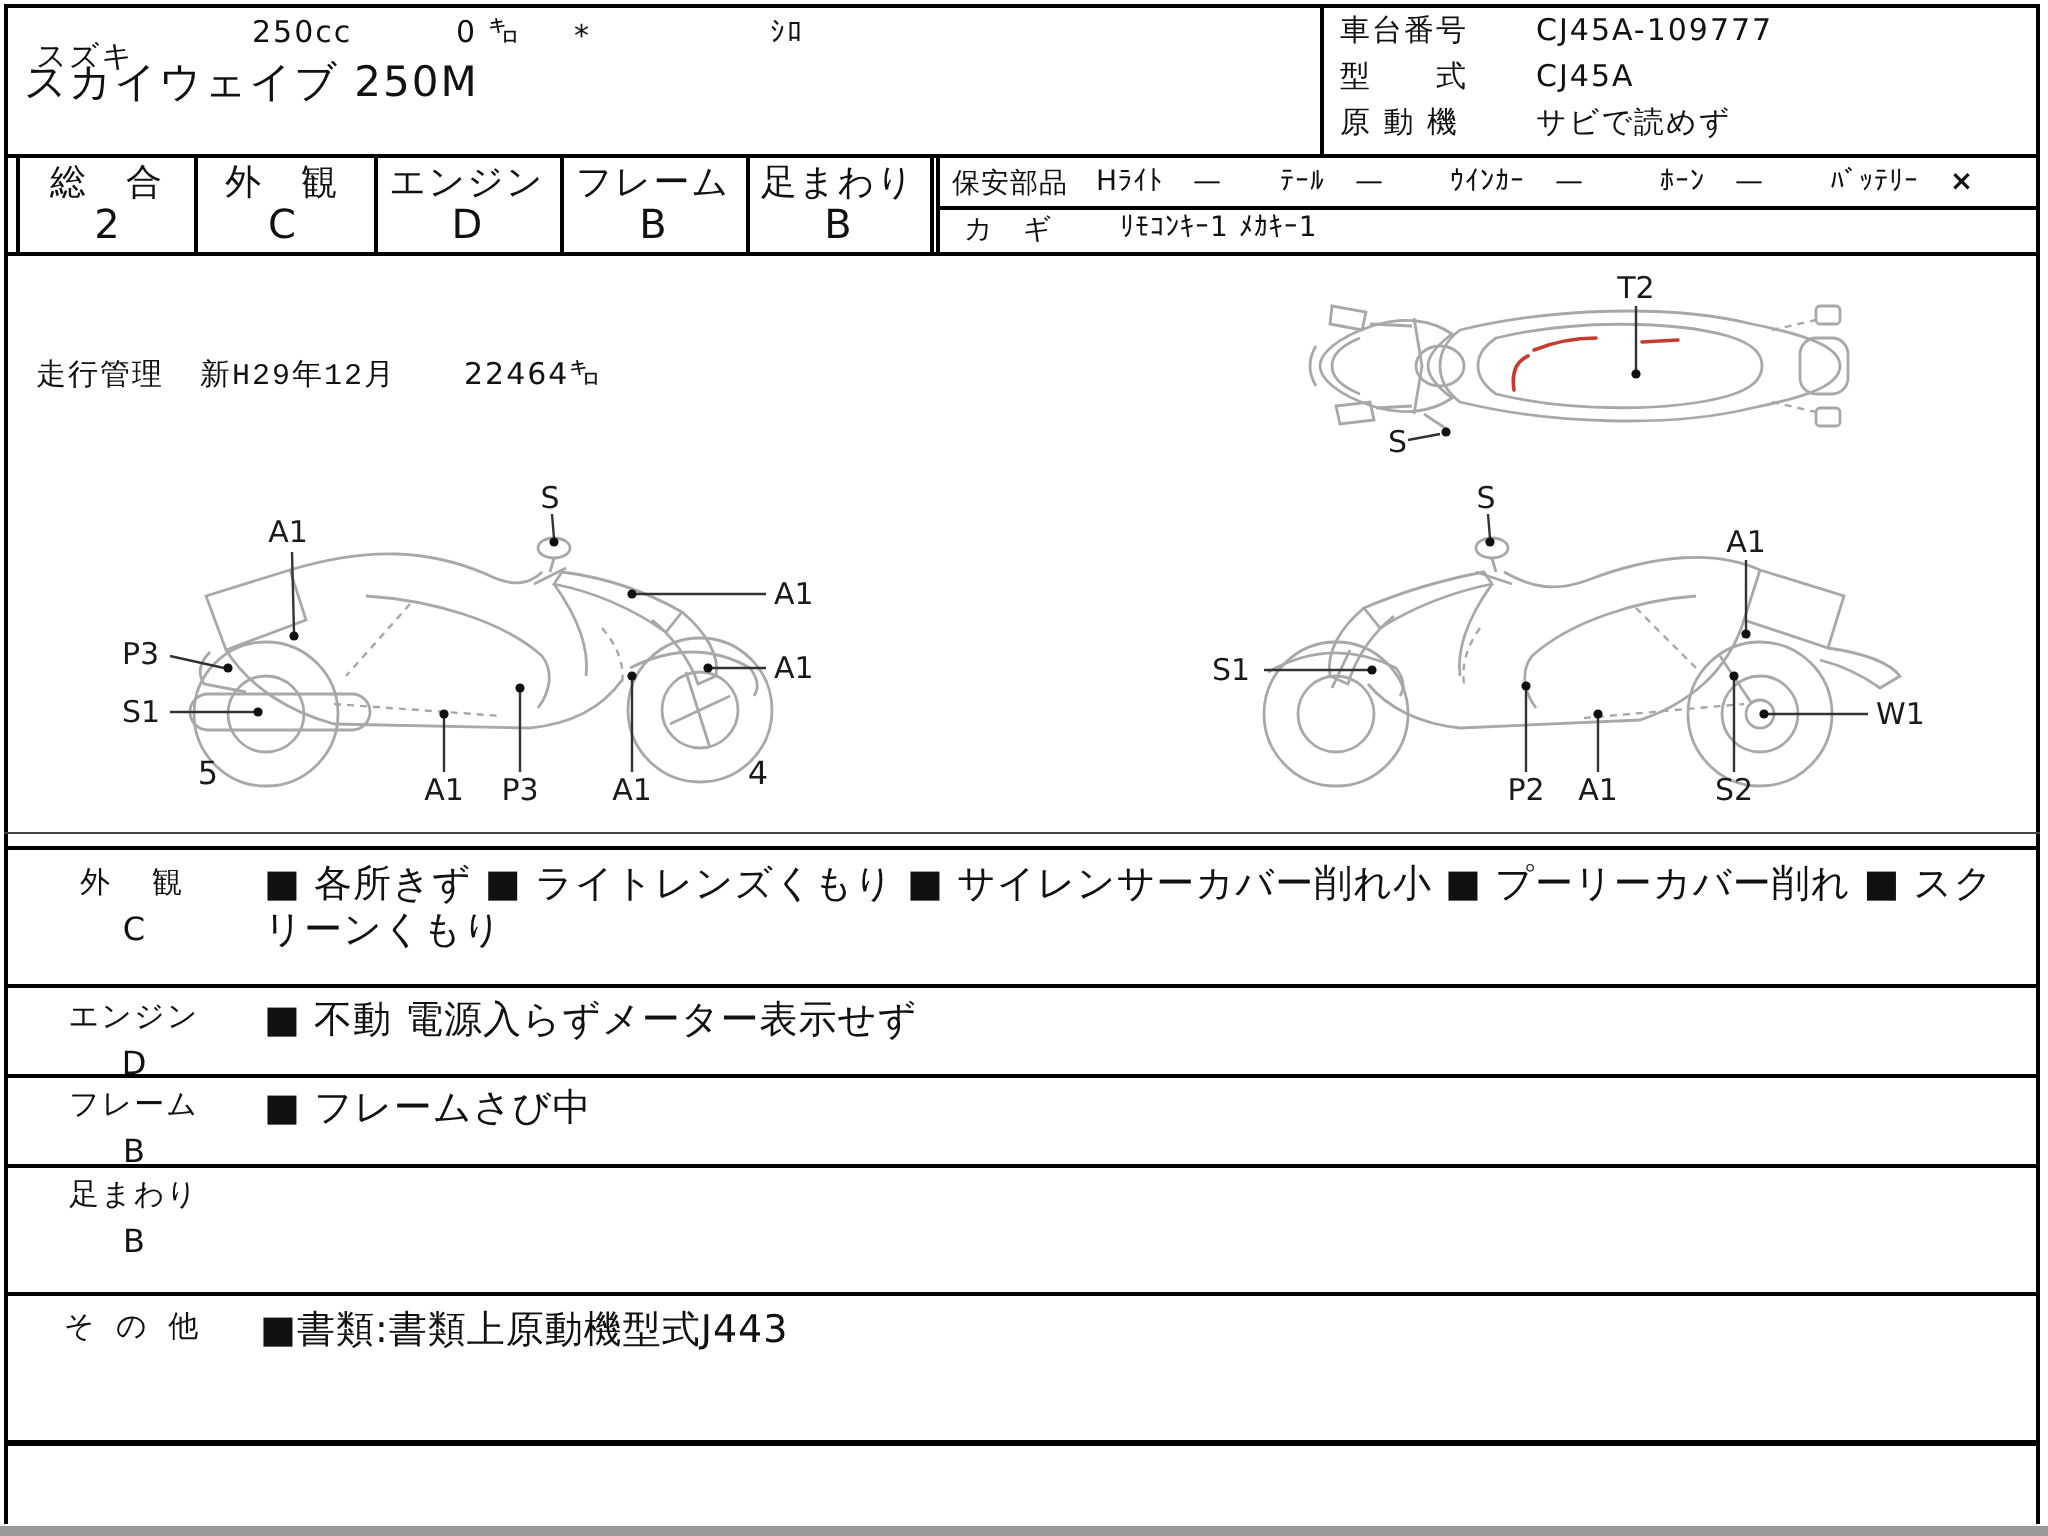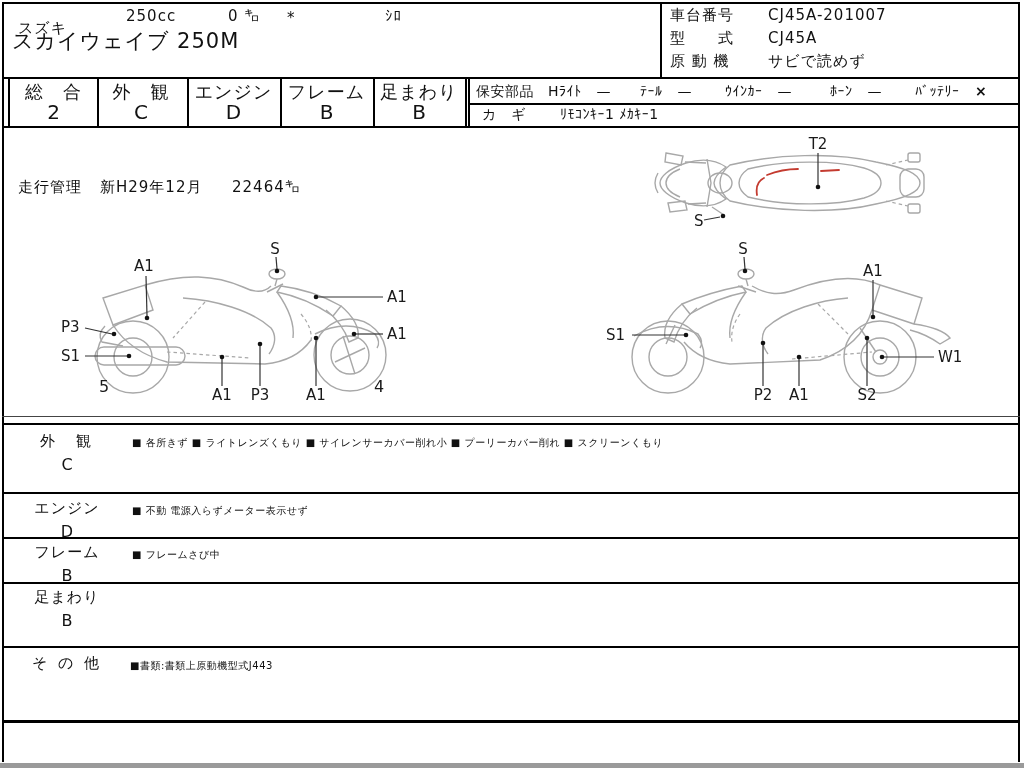--- a/index.html
+++ b/index.html
@@ -13,21 +13,21 @@
   .jp15{font-size:15px;letter-spacing:1px;}
   .jp14{font-size:14px;letter-spacing:0.5px;}
   .model{font-size:21px;letter-spacing:1px;}
   .gradebox{position:absolute;top:79px;height:47px;border-left:2px solid #000;border-right:2px solid #000;
             display:flex;flex-direction:column;align-items:center;justify-content:center;}
   .gradebox .glabel{font-size:18px;letter-spacing:1px;line-height:18px;}
   .gradebox .gvalue{font-size:20px;line-height:22px;}
   .rowlabel{position:absolute;left:4px;width:122px;text-align:center;}
   .rowlabel .l1{font-size:15px;letter-spacing:3px;}
   .rowlabel .l2{font-size:16px;margin-top:4px;}
-  .rowcontent{position:absolute;left:130px;right:16px;font-size:10px;line-height:23px;letter-spacing:0.5px;}
+  .rowcontent{position:absolute;left:130px;right:16px;font-size:19px;line-height:23px;letter-spacing:0.5px;}
   svg text{font-family:"DejaVu Sans","Liberation Sans",sans-serif;font-size:15px;fill:#1a1a1a;}
   svg text.num{font-size:16px;}
   .sketch{stroke:#a8a8a8;fill:none;stroke-width:1.4;}
   .seam{stroke:#a8a8a8;fill:none;stroke-width:1.2;stroke-dasharray:3.5 3;}
   .leader{stroke:#333;stroke-width:1.2;}
   .dot{fill:#111;}
   .redmark{stroke:#c43b30;fill:none;stroke-width:1.8;stroke-linecap:round;}
   .graybar{position:absolute;left:0;right:0;bottom:0;height:5px;background:#9a9a9a;}
 </style>
 </head>
@@ -40,21 +40,21 @@
 <span class="txt jp15" style="left:18px;top:7px;margin-top:12px;">スズキ</span>
 <span class="txt jp15" style="left:126px;top:7px;">250cc</span>
 <span class="txt jp15" style="left:228px;top:7px;">0 ㌔</span>
 <span class="txt jp15" style="left:287px;top:9px;">*</span>
 <span class="txt jp15" style="left:385px;top:7px;">ｼﾛ</span>
 <span class="txt model" style="left:12px;top:27px;">スカイウェイブ 250M</span>
 
 <div class="vline" style="left:660px;top:2px;height:75px;"></div>
 
 <span class="txt jp15" style="left:670px;top:6px;">車台番号</span>
-<span class="txt jp15" style="left:768px;top:6px;">CJ45A-201007</span>
+<span class="txt jp15" style="left:768px;top:6px;">CJ45A-109777</span>
 <span class="txt jp15" style="left:670px;top:29px;">型　　式</span>
 <span class="txt jp15" style="left:768px;top:29px;">CJ45A</span>
 <span class="txt jp15" style="left:670px;top:52px;">原 動 機</span>
 <span class="txt jp15" style="left:768px;top:52px;">サビで読めず</span>
 
 <div class="hline" style="left:2px;top:77px;width:1018px;"></div>
 <div class="hline" style="left:2px;top:126px;width:1018px;"></div>
 
 <div class="gradebox" style="left:8px;width:87px;">
   <div class="glabel">総　合</div>
@@ -97,21 +97,21 @@
   <span style="margin-left:10px;">—</span>
 </span>
 <span class="txt jp14" style="left:915px;top:83px;font-weight:bold;">
   <span style="font-weight:normal;">ﾊﾞｯﾃﾘｰ</span>
   <span style="margin-left:10px;">×</span>
 </span>
 <span class="txt jp14" style="left:482px;top:106px;">カ　ギ</span>
 <span class="txt jp14" style="left:560px;top:106px;">ﾘﾓｺﾝｷｰ1 ﾒｶｷｰ1</span>
 
 <span class="txt jp15" style="left:18px;top:178px;">走行管理</span>
-<span class="txt jp15" style="left:100px;top:178px;">新H29年12月</span>
+<span class="txt jp15" style="left:100px;top:178px;font-family:Liberation Mono, monospace;">新H29年12月</span>
 <span class="txt jp15" style="left:232px;top:178px;">22464㌔</span>
 
 <svg class="abs" style="left:650px;top:135px;" width="290" height="95" viewBox="0 0 290 95">
   <g class="sketch">
     <path d="M80,30 C125,19 185,17 226,27 C256,33 270,39 270,48 C270,57 256,63 226,69 C185,79 125,77 80,66 C72,60 70,54 70,48 C70,42 72,36 80,30 Z"></path>
     <path d="M98,34 C135,25 185,25 214,33 C227,37 231,42 231,48 C231,54 227,59 214,63 C185,71 135,71 98,62 C91,57 89,52 89,48 C89,43 91,39 98,34 Z"></path>
     <path d="M36,28 C18,34 10,42 10,48 C10,54 18,62 36,68 C52,73 66,71 76,64 C68,58 64,53 64,48 C64,43 68,38 76,32 C66,25 52,23 36,28 Z"></path>
     <path d="M30,34 C20,38 16,43 16,48 C16,53 20,58 30,62"></path>
     <ellipse cx="70" cy="48" rx="12" ry="10"></ellipse>
     <path d="M57,24 L61,48 L57,72"></path>

